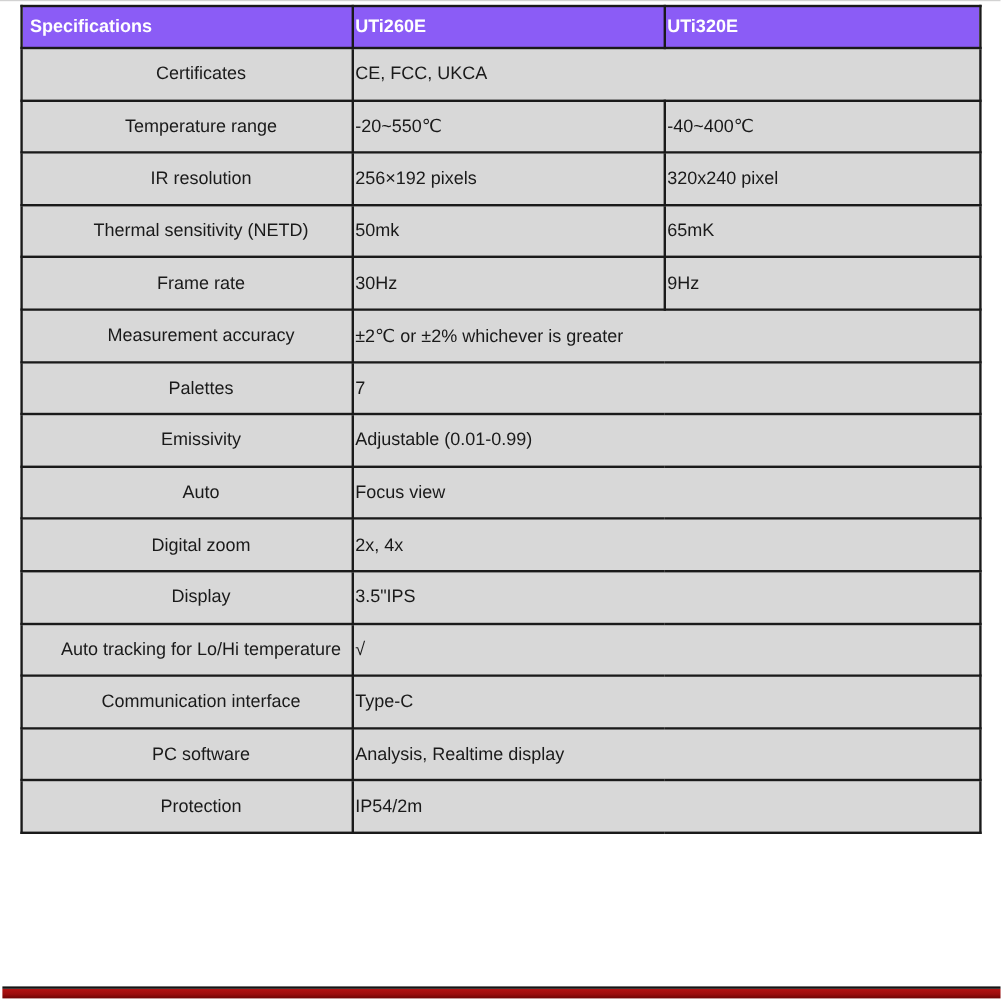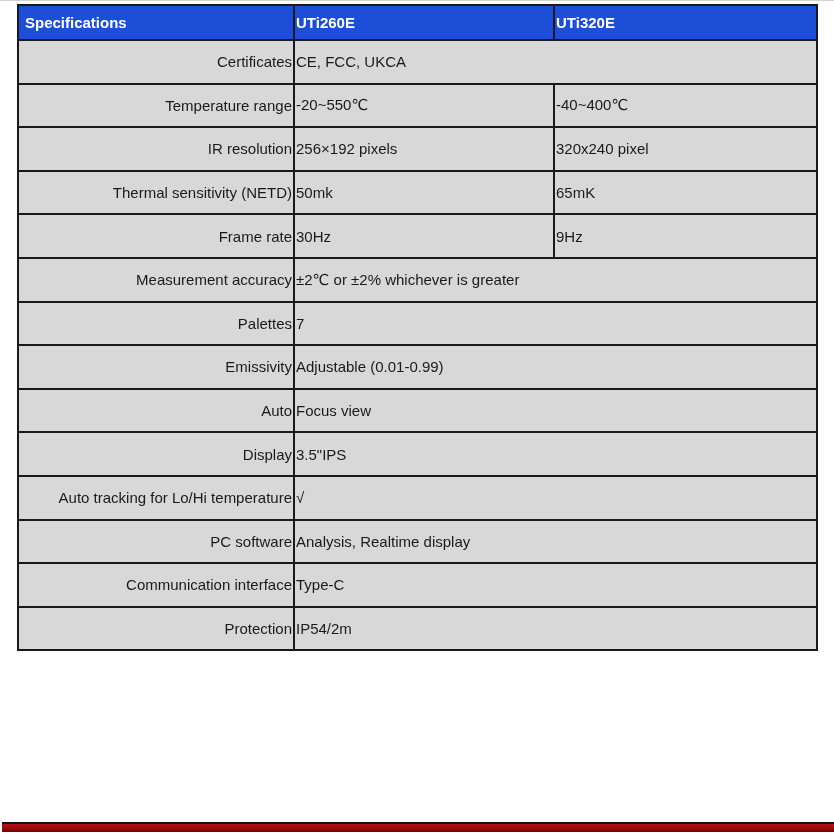--- a/index.html
+++ b/index.html
@@ -39,38 +39,38 @@
   .spec-table th,
   .spec-table td {
     border: 2px solid #1a1a1a;
     font-size: 15px;
     color: #1a1a1a;
     overflow: hidden;
     white-space: nowrap;
   }
   .spec-table th {
     height: 31px;
-    background: #1d4ed8;
+    background: #8b5cf6;
     color: #ffffff;
     font-weight: bold;
   }
   .spec-table th.label-col {
     text-align: left;
     padding-left: 6px;
   }
   .spec-table th.model-col {
     text-align: left;
   }
   .spec-table td {
     height: 39.6px;
     background: #d8d8d8;
     font-weight: normal;
   }
   .spec-table td.label {
-    text-align: right;
+    text-align: center;
     padding-left: 24px;
   }
   .spec-table td.value {
   }
   .bottom-bar {
     position: absolute;
     left: 2px;
     top: 822px;
     width: 832px;
     height: 10px;
@@ -133,34 +133,38 @@
       </tr>
       <tr>
         <td class="label">Emissivity</td>
         <td class="value" colspan="2">Adjustable (0.01-0.99)</td>
       </tr>
       <tr>
         <td class="label">Auto</td>
         <td class="value" colspan="2">Focus view</td>
       </tr>
       <tr>
+        <td class="label">Digital zoom</td>
+        <td class="value" colspan="2">2x, 4x</td>
+      </tr>
+      <tr>
         <td class="label">Display</td>
         <td class="value" colspan="2">3.5"IPS</td>
       </tr>
       <tr>
         <td class="label">Auto tracking for Lo/Hi temperature</td>
         <td class="value" colspan="2">√</td>
       </tr>
       <tr>
+        <td class="label">Communication interface</td>
+        <td class="value" colspan="2">Type-C</td>
+      </tr>
+      <tr>
         <td class="label">PC software</td>
         <td class="value" colspan="2">Analysis, Realtime display</td>
-      </tr>
-      <tr>
-        <td class="label">Communication interface</td>
-        <td class="value" colspan="2">Type-C</td>
       </tr>
       <tr>
         <td class="label">Protection</td>
         <td class="value" colspan="2">IP54/2m</td>
       </tr>
     </tbody>
   </table>
 
   <div class="bottom-bar"></div>
 </div>

